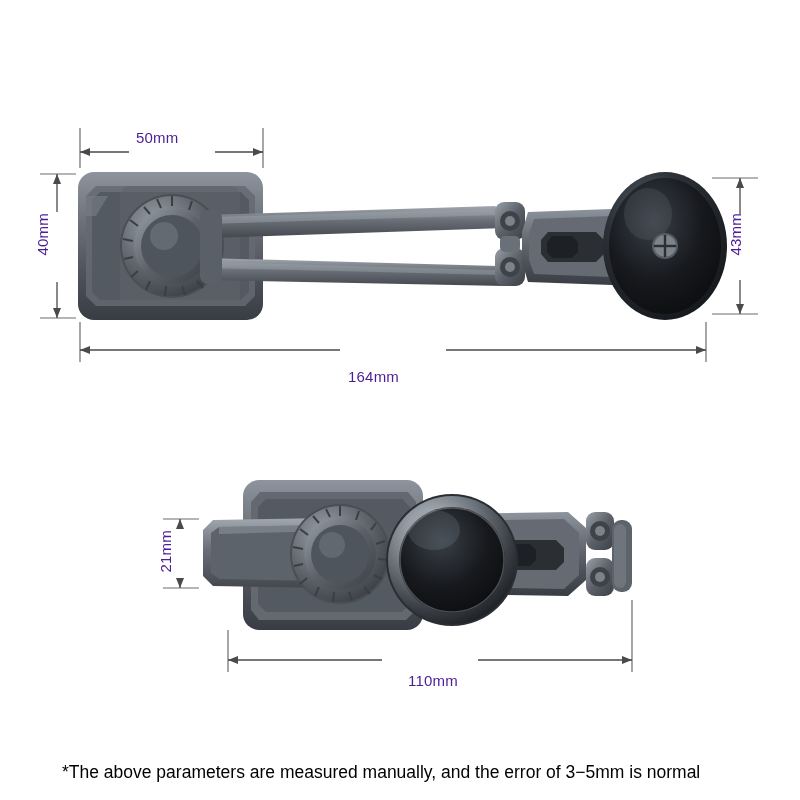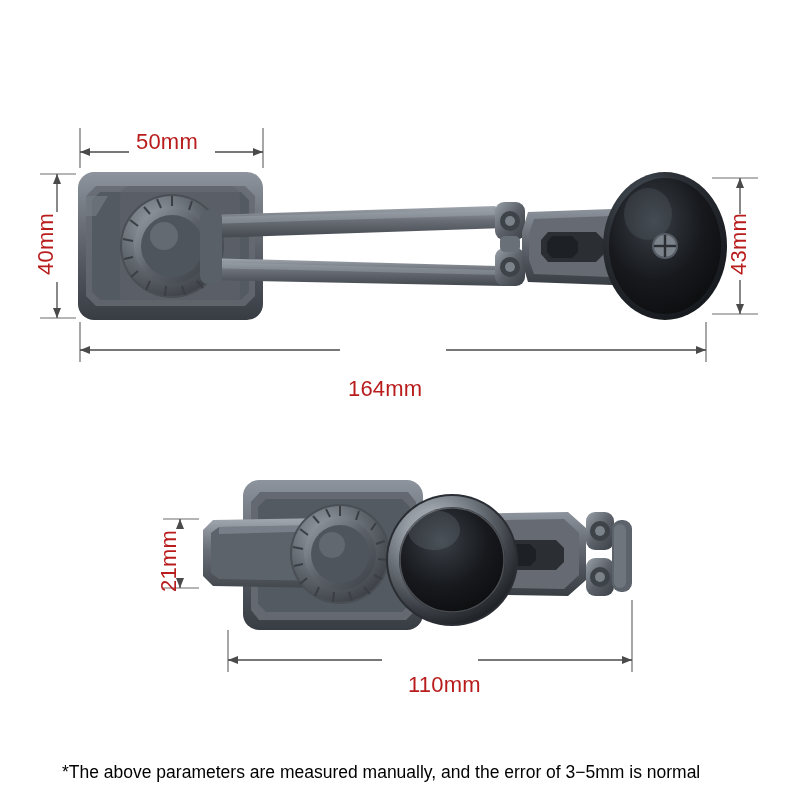--- a/index.html
+++ b/index.html
@@ -14,22 +14,22 @@
     color: #1a1a1a;
     position: relative;
     overflow: hidden;
   }
   .stage {
     position: absolute;
     inset: 0;
   }
   .dim-label {
     position: absolute;
-    font-size: 22px;
-    color: #b91c1c;
+    font-size: 15px;
+    color: #4c1d95;
     white-space: nowrap;
     letter-spacing: 0.2px;
   }
   .dim-label.vertical {
     writing-mode: vertical-rl;
     transform: rotate(180deg);
     line-height: 1;
   }
   .footnote {
     position: absolute;
@@ -290,21 +290,21 @@
       <polygon points="632,660 622,656 622,664" fill="#4a4a4a"></polygon>
     </g>
   </svg>
 
   <div class="dim-label" style="left:136px; top:129px;">50mm</div>
 
   <div class="dim-label vertical" style="left:35px; top:213px;">40mm</div>
 
   <div class="dim-label vertical" style="left:728px; top:213px;">43mm</div>
 
-  <div class="dim-label" style="left:348px; top:376px;">164mm</div>
+  <div class="dim-label" style="left:348px; top:368px;">164mm</div>
 
   <div class="dim-label vertical" style="left:158px; top:530px;">21mm</div>
 
   <div class="dim-label" style="left:408px; top:672px;">110mm</div>
 
   <div class="footnote">*The above parameters are measured manually, and the error of 3−5mm is normal</div>
 
 </div>
 
 </body></html>

